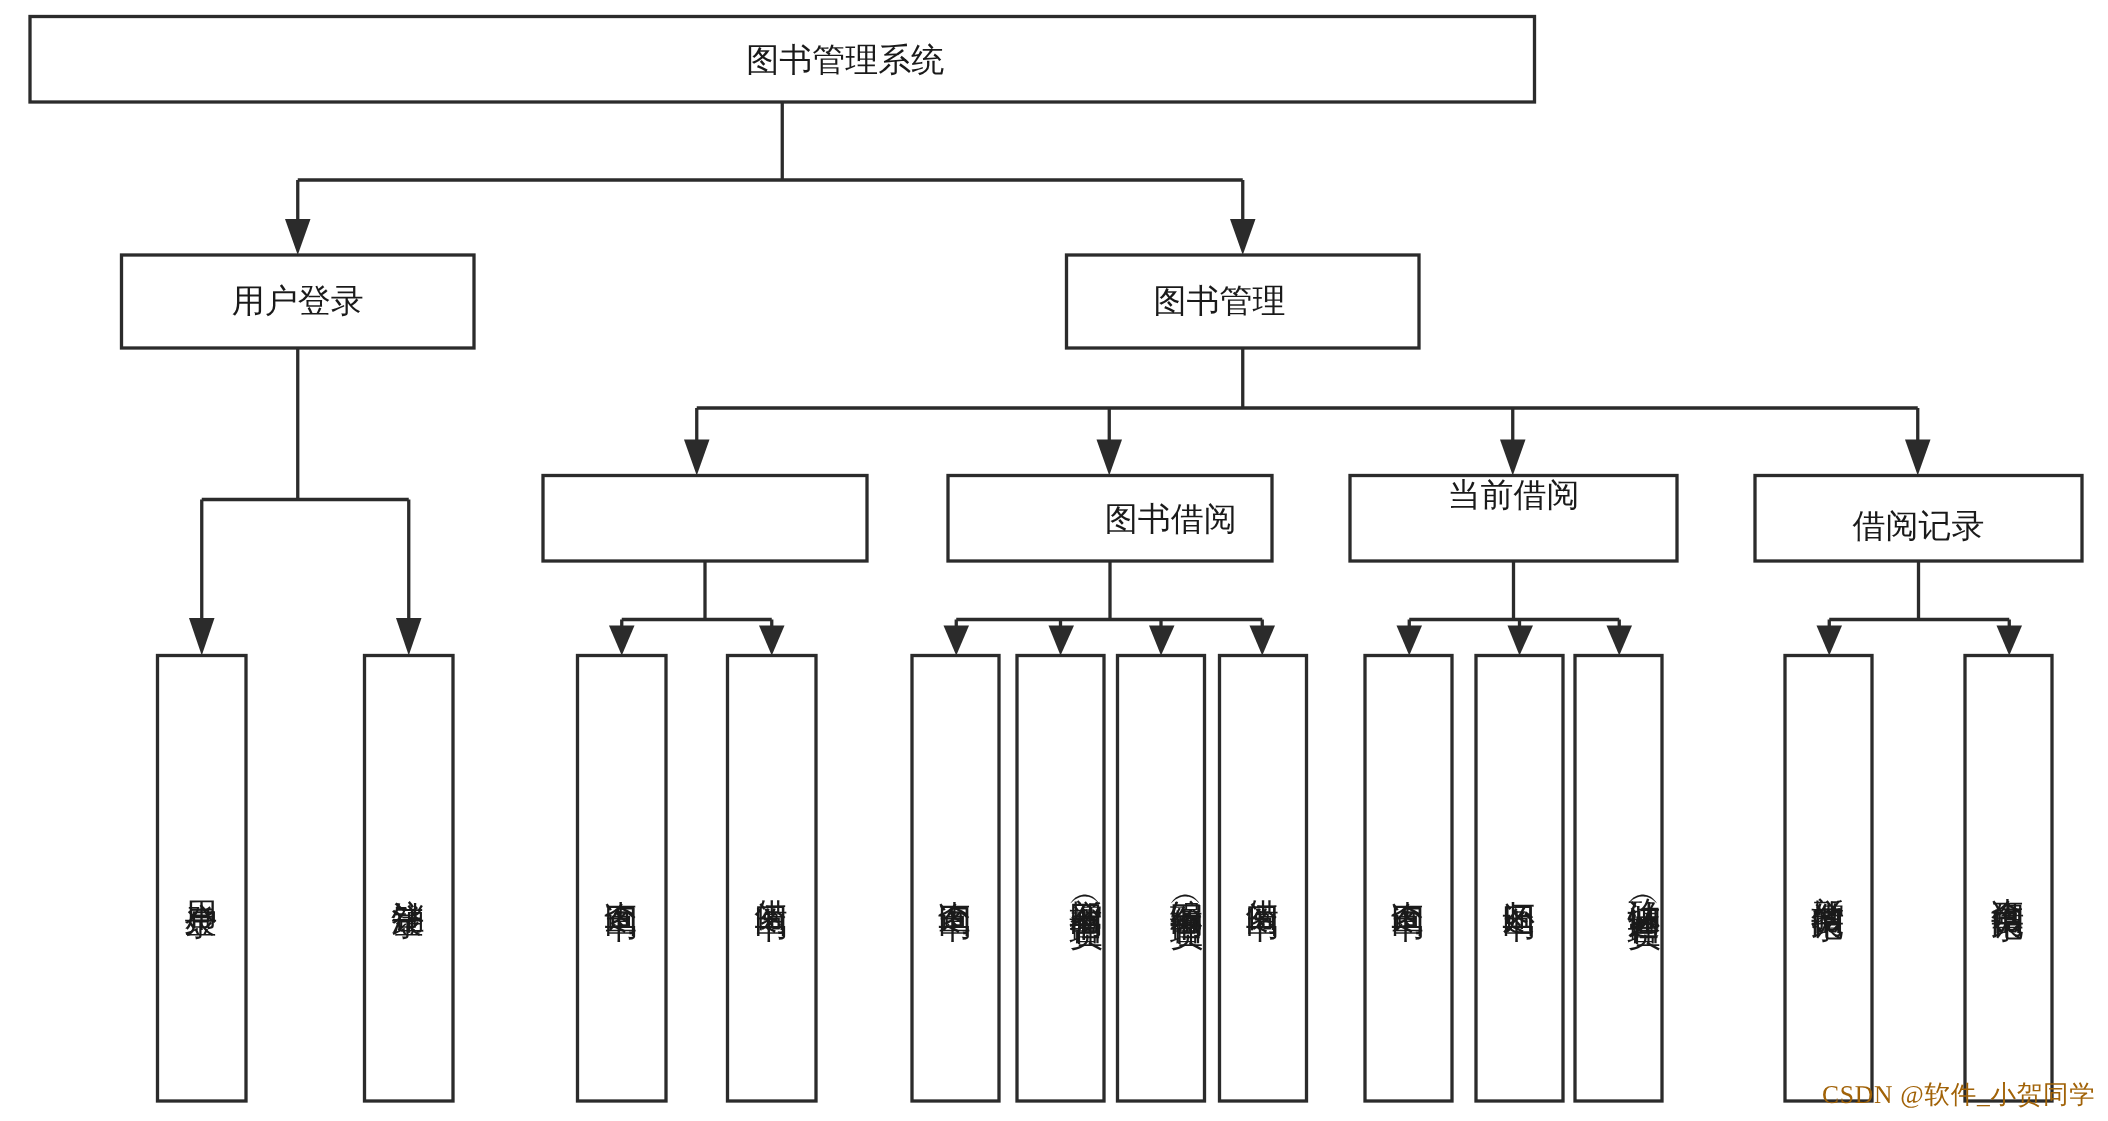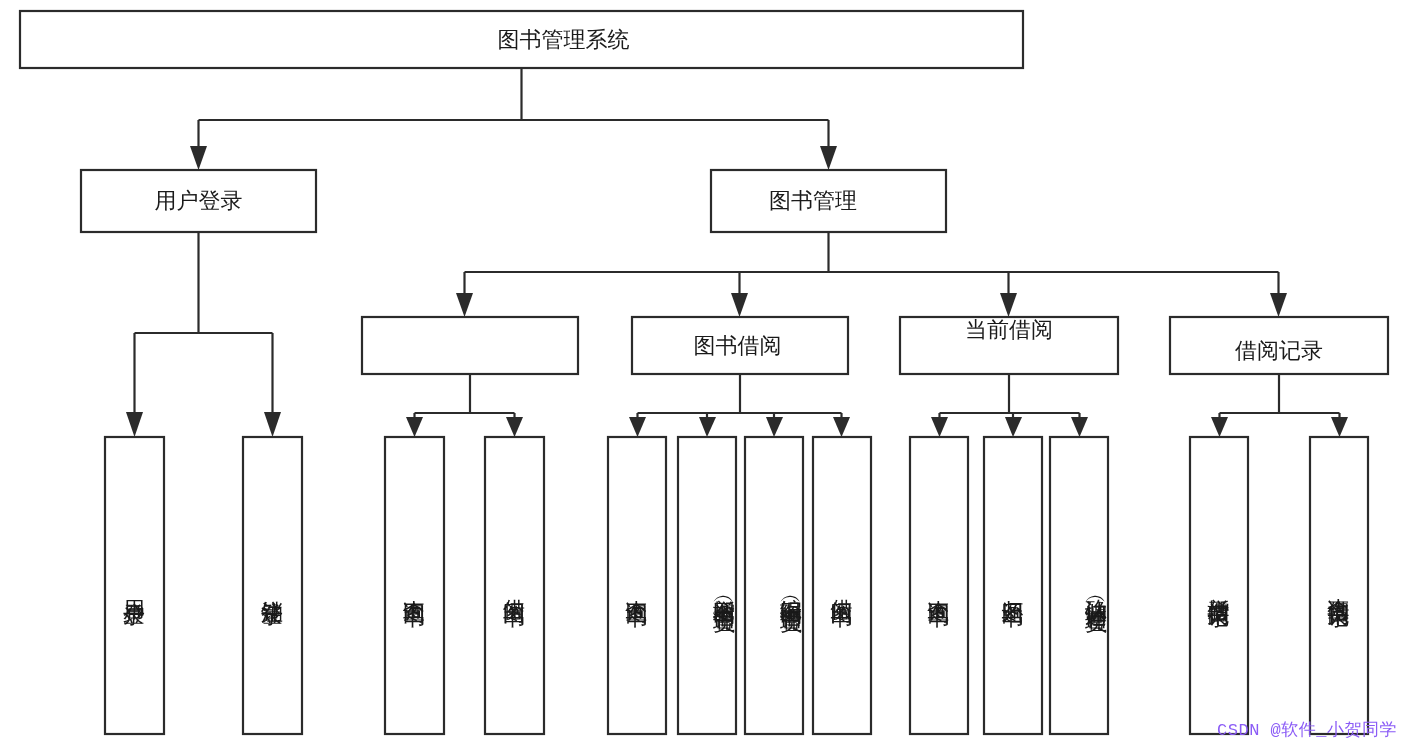--- a/index.html
+++ b/index.html
@@ -65,23 +65,23 @@
     font-family: "Liberation Sans", "DejaVu Sans", sans-serif;
     font-size: 22px;
     color: #1a1a1a;
     white-space: nowrap;
     pointer-events: none;
   }
   #watermark {
     position: absolute;
     right: 8px;
     bottom: 6px;
-    font-family: Liberation Mono, monospace;
+    font-family: Liberation Serif, serif;
     font-size: 17px;
-    color: #8b5cf6;
+    color: #a16207;
     letter-spacing: 0.5px;
     white-space: nowrap;
     pointer-events: none;
   }
 </style>
 </head>
 <body>
 
 <div id="diagram-root">
 
@@ -184,21 +184,21 @@
     <span>图书管理系统</span>
   </div>
 
   <div class="h-text-wrap" style="left:81px; top:170px; width:235px; height:62px;">
     <span>用户登录</span>
   </div>
   <div class="h-text-wrap" style="left:707px; top:170px; width:212px; height:62px;">
     <span>图书管理</span>
   </div>
 
-  <div class="h-text-wrap" style="left:621px; top:317px; width:233px; height:57px;">
+  <div class="h-text-wrap" style="left:664px; top:317px; width:233px; height:57px;">
     <span>图书借阅</span>
   </div>
   <div class="h-text-wrap" style="left:900px; top:301px; width:218px; height:57px;">
     <span>当前借阅</span>
   </div>
   <div class="h-text-wrap" style="left:1170px; top:317px; width:218px; height:67px;">
     <span>借阅记录</span>
   </div>
 
   <div class="vert-text-wrap" style="left:105px; top:437px; width:59px; height:297px;">

